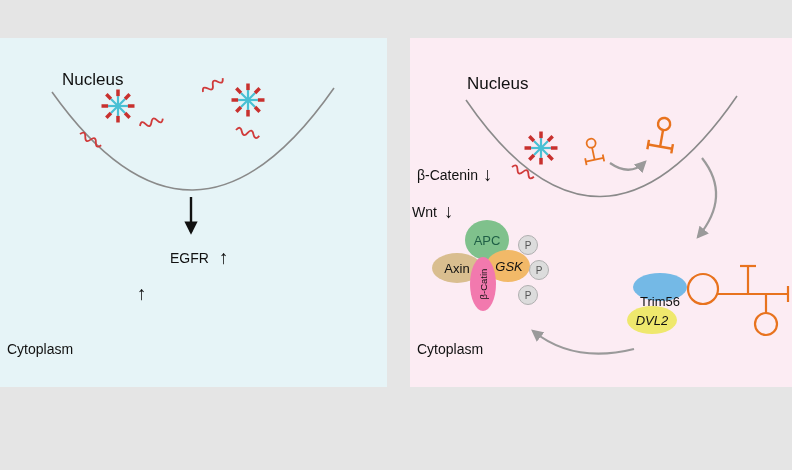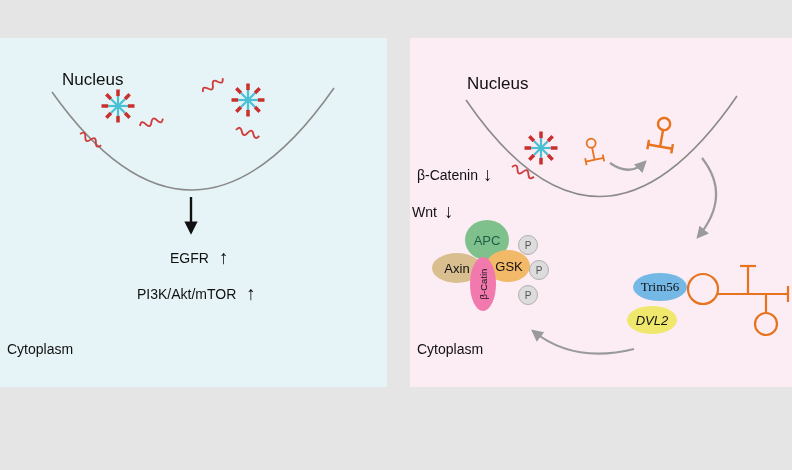--- a/index.html
+++ b/index.html
@@ -108,39 +108,38 @@
     <ellipse cx="660" cy="287" rx="27" ry="14" fill="#74b9e6"></ellipse>
     <ellipse cx="652" cy="320" rx="25" ry="14" fill="#efe86d"></ellipse>
   </svg>
 
   <div class="lbl big" style="left:62px;top:70px;">Nucleus</div>
   <div class="row" style="left:170px;top:248px;gap:10px;">
     <span class="med">EGFR</span>
     <span class="arr">↑</span>
   </div>
   <div class="row" style="left:137px;top:284px;gap:10px;">
-    <span class="med">PI3K/Akt/mTOR</span>
     <span class="arr">↑</span>
   </div>
   <div class="lbl med" style="left:7px;top:341px;">Cytoplasm</div>
 
   <div class="lbl big" style="left:467px;top:74px;">Nucleus</div>
   <div class="row" style="left:417px;top:165px;gap:5px;">
     <span class="med">β-Catenin</span>
     <span class="arr">↓</span>
   </div>
   <div class="row" style="left:412px;top:202px;gap:7px;">
     <span class="med">Wnt</span>
     <span class="arr">↓</span>
   </div>
   <div class="lbl med" style="left:417px;top:341px;">Cytoplasm</div>
 
   <div class="node-lbl" style="left:487px;top:240px;color:#1f5f46;">APC</div>
   <div class="node-lbl" style="left:457px;top:268px;">Axin</div>
-  <div class="node-lbl" style="left:509px;top:266px;">GSK</div>
+  <div class="node-lbl" style="left:509px;top:266px;font-style:italic;">GSK</div>
   <div class="node-lbl rot" style="left:483px;top:284px;">β-Catin</div>
   <div class="node-lbl p" style="left:528px;top:245px;">P</div>
   <div class="node-lbl p" style="left:539px;top:270px;">P</div>
   <div class="node-lbl p" style="left:528px;top:295px;">P</div>
-  <div class="node-lbl" style="left:660px;top:287px;font-family:Liberation Serif, serif;">Trim56</div>
+  <div class="node-lbl" style="left:660px;top:301px;">Trim56</div>
   <div class="node-lbl" style="left:652px;top:320px;font-style:italic;">DVL2</div>
 
 </div>
 
 </body></html>

